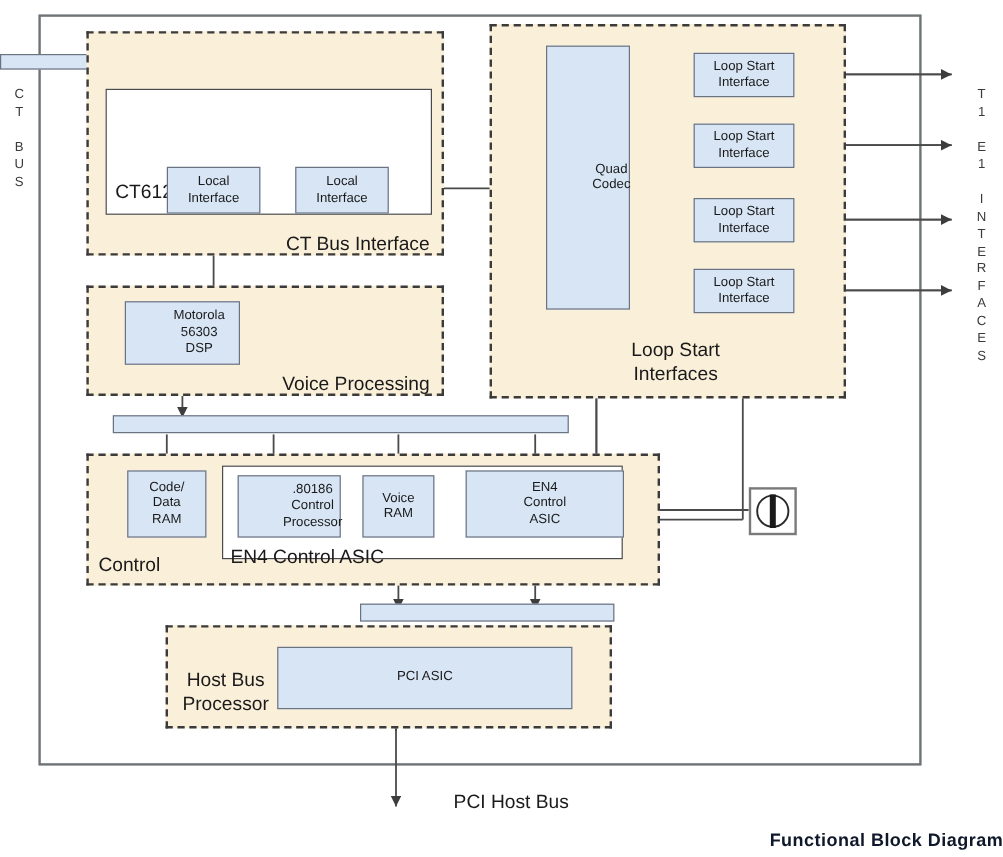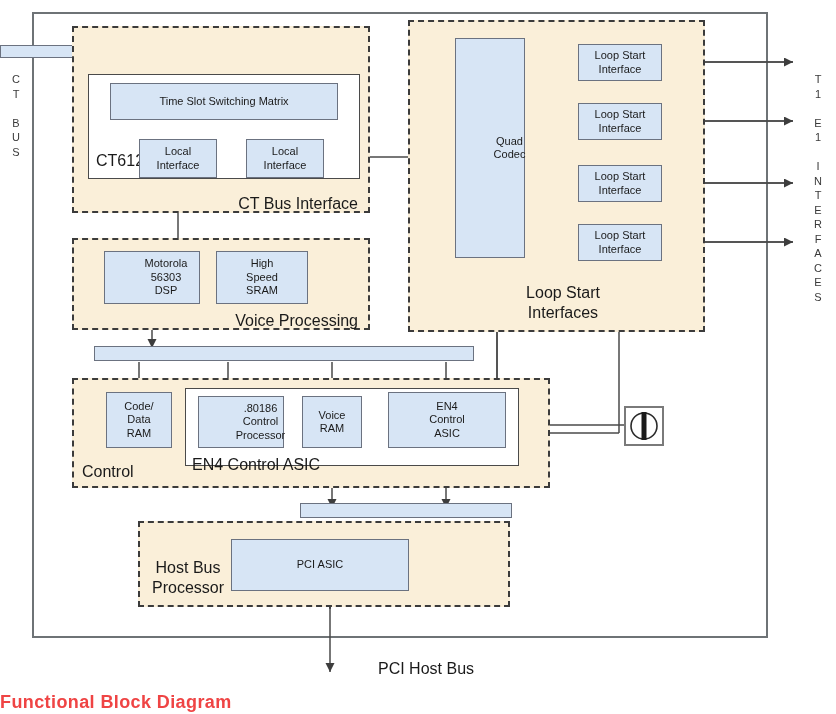--- a/index.html
+++ b/index.html
@@ -67,25 +67,25 @@
     position:absolute;
     font-size:11px;
     line-height:1.32;
     color:#3a3a3a;
     text-align:center;
     white-space:pre-line;
     letter-spacing:0;
   }
   .title{
     position:absolute;
-    font-size:18px;
+    font-size:15px;
     font-weight:bold;
-    color:#ef4444;
+    color:#0f172a;
     letter-spacing:.4px;
-    text-align:left;
+    text-align:right;
     width:100%;
   }
   #wires{position:absolute;left:0;top:0;width:836px;height:714px;pointer-events:none;}
   .jack{
     position:absolute;
     box-sizing:border-box;
     background:#ffffff;
     border:2px solid #7a7a7a;
   }
 </style>
@@ -174,21 +174,20 @@
 B
 U
 S</div>
 
   <div class="group" style="left:72px;top:26px;width:298px;height:187px;"></div>
   <div class="lbl r" style="left:210px;top:194px;width:148px;">CT Bus Interface</div>
 
   <div class="plainbox" style="left:88px;top:74px;width:272px;height:105px;"></div>
   <div class="lbl" style="left:96px;top:151px;width:52px;">CT612</div>
 
-  <div class="blk" style="left:110px;top:83px;width:228px;height:37px;">Time Slot Switching Matrix</div>
   <div class="blk" style="left:139px;top:139px;width:78px;height:39px;">Local
 Interface</div>
   <div class="blk" style="left:246px;top:139px;width:78px;height:39px;">Local
 Interface</div>
 
   <div class="group" style="left:408px;top:20px;width:297px;height:312px;"></div>
   <div class="lbl c" style="left:508px;top:283px;width:110px;">Loop Start
 Interfaces</div>
 
   <div class="blk" style="left:455px;top:38px;width:70px;height:220px;padding-left:40px;">Quad
@@ -219,55 +218,52 @@
 C
 E
 S</div>
 
   <div class="group" style="left:72px;top:238px;width:298px;height:92px;"></div>
   <div class="lbl r" style="left:210px;top:311px;width:148px;">Voice Processing</div>
 
   <div class="blk" style="left:104px;top:251px;width:96px;height:53px;padding-left:29px;">Motorola
 56303
 DSP</div>
-  <div class="blk" style="left:216px;top:251px;width:92px;height:53px;">High
-Speed
-SRAM</div>
 
   <div class="bus" style="left:94px;top:346px;width:380px;height:15px;"></div>
 
   <div class="group" style="left:72px;top:378px;width:478px;height:110px;"></div>
   <div class="lbl" style="left:82px;top:462px;width:80px;">Control</div>
 
   <div class="plainbox" style="left:185px;top:388px;width:334px;height:78px;"></div>
   <div class="lbl" style="left:192px;top:455px;width:140px;">EN4 Control ASIC</div>
 
   <div class="blk" style="left:106px;top:392px;width:66px;height:56px;">Code/
 Data
 RAM</div>
   <div class="blk" style="left:198px;top:396px;width:86px;height:52px;padding-left:40px;">.80186
 Control
 Processor</div>
   <div class="blk" style="left:302px;top:396px;width:60px;height:52px;">Voice
 RAM</div>
-  <div class="blk" style="left:388px;top:392px;width:118px;height:56px;">EN4
+  <div class="blk" style="left:388px;top:392px;width:132px;height:56px;">EN4
 Control
 ASIC</div>
 
   <div class="jack" style="left:624px;top:406px;width:40px;height:40px;">
     <svg width="36" height="36" viewBox="0 0 36 36" aria-hidden="true">
       <circle cx="18" cy="18" r="13" fill="none" stroke="#2b2b2b" stroke-width="1.6"></circle>
       <rect x="15.5" y="4" width="5" height="28" fill="#1a1a1a"></rect>
     </svg>
   </div>
 
   <div class="bus" style="left:300px;top:503px;width:212px;height:15px;"></div>
 
   <div class="group" style="left:138px;top:521px;width:372px;height:86px;"></div>
   <div class="lbl c" style="left:146px;top:558px;width:84px;">Host Bus
 Processor</div>
 
-  <div class="blk" style="left:231px;top:539px;width:178px;height:52px;">PCI ASIC</div>
+  <div class="blk" style="left:231px;top:539px;width:246px;height:52px;">PCI ASIC</div>
 
   <div class="lbl" style="left:356px;top:659px;width:120px;margin-left:22px;">PCI Host Bus</div>
 
   <div class="title" style="left:0px;top:692px;">Functional Block Diagram</div>
 </div>
 
 </body></html>

